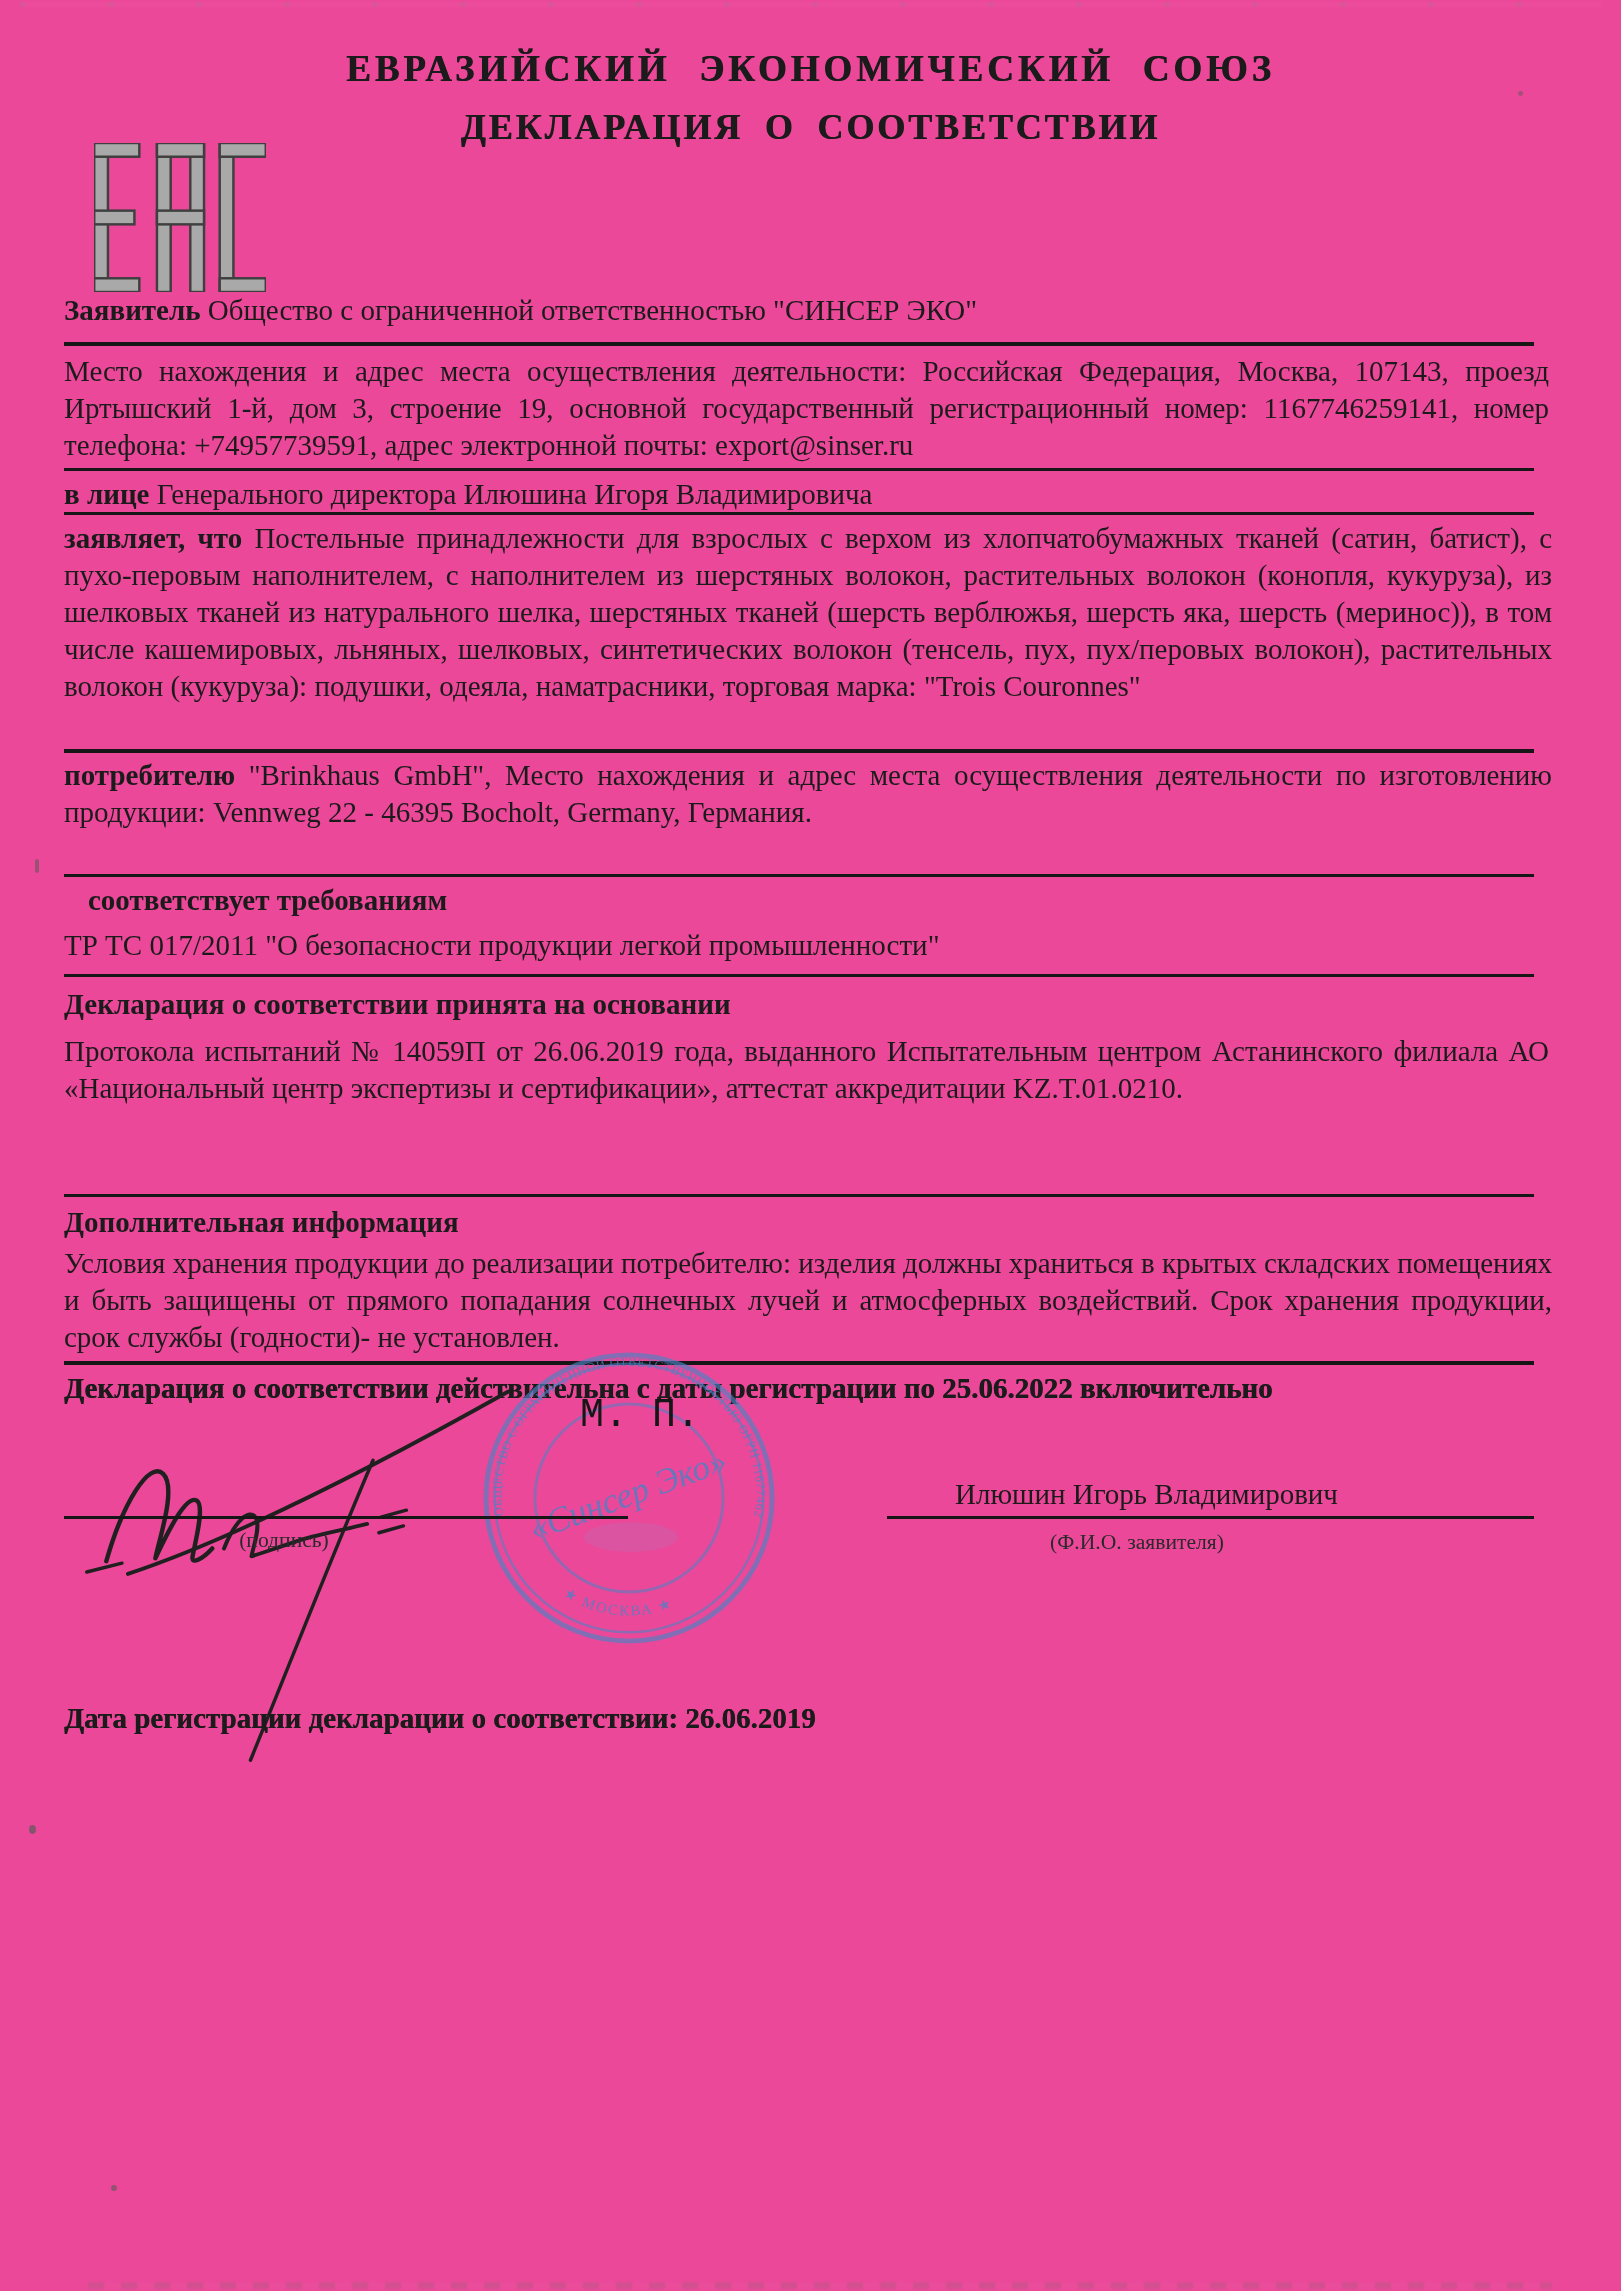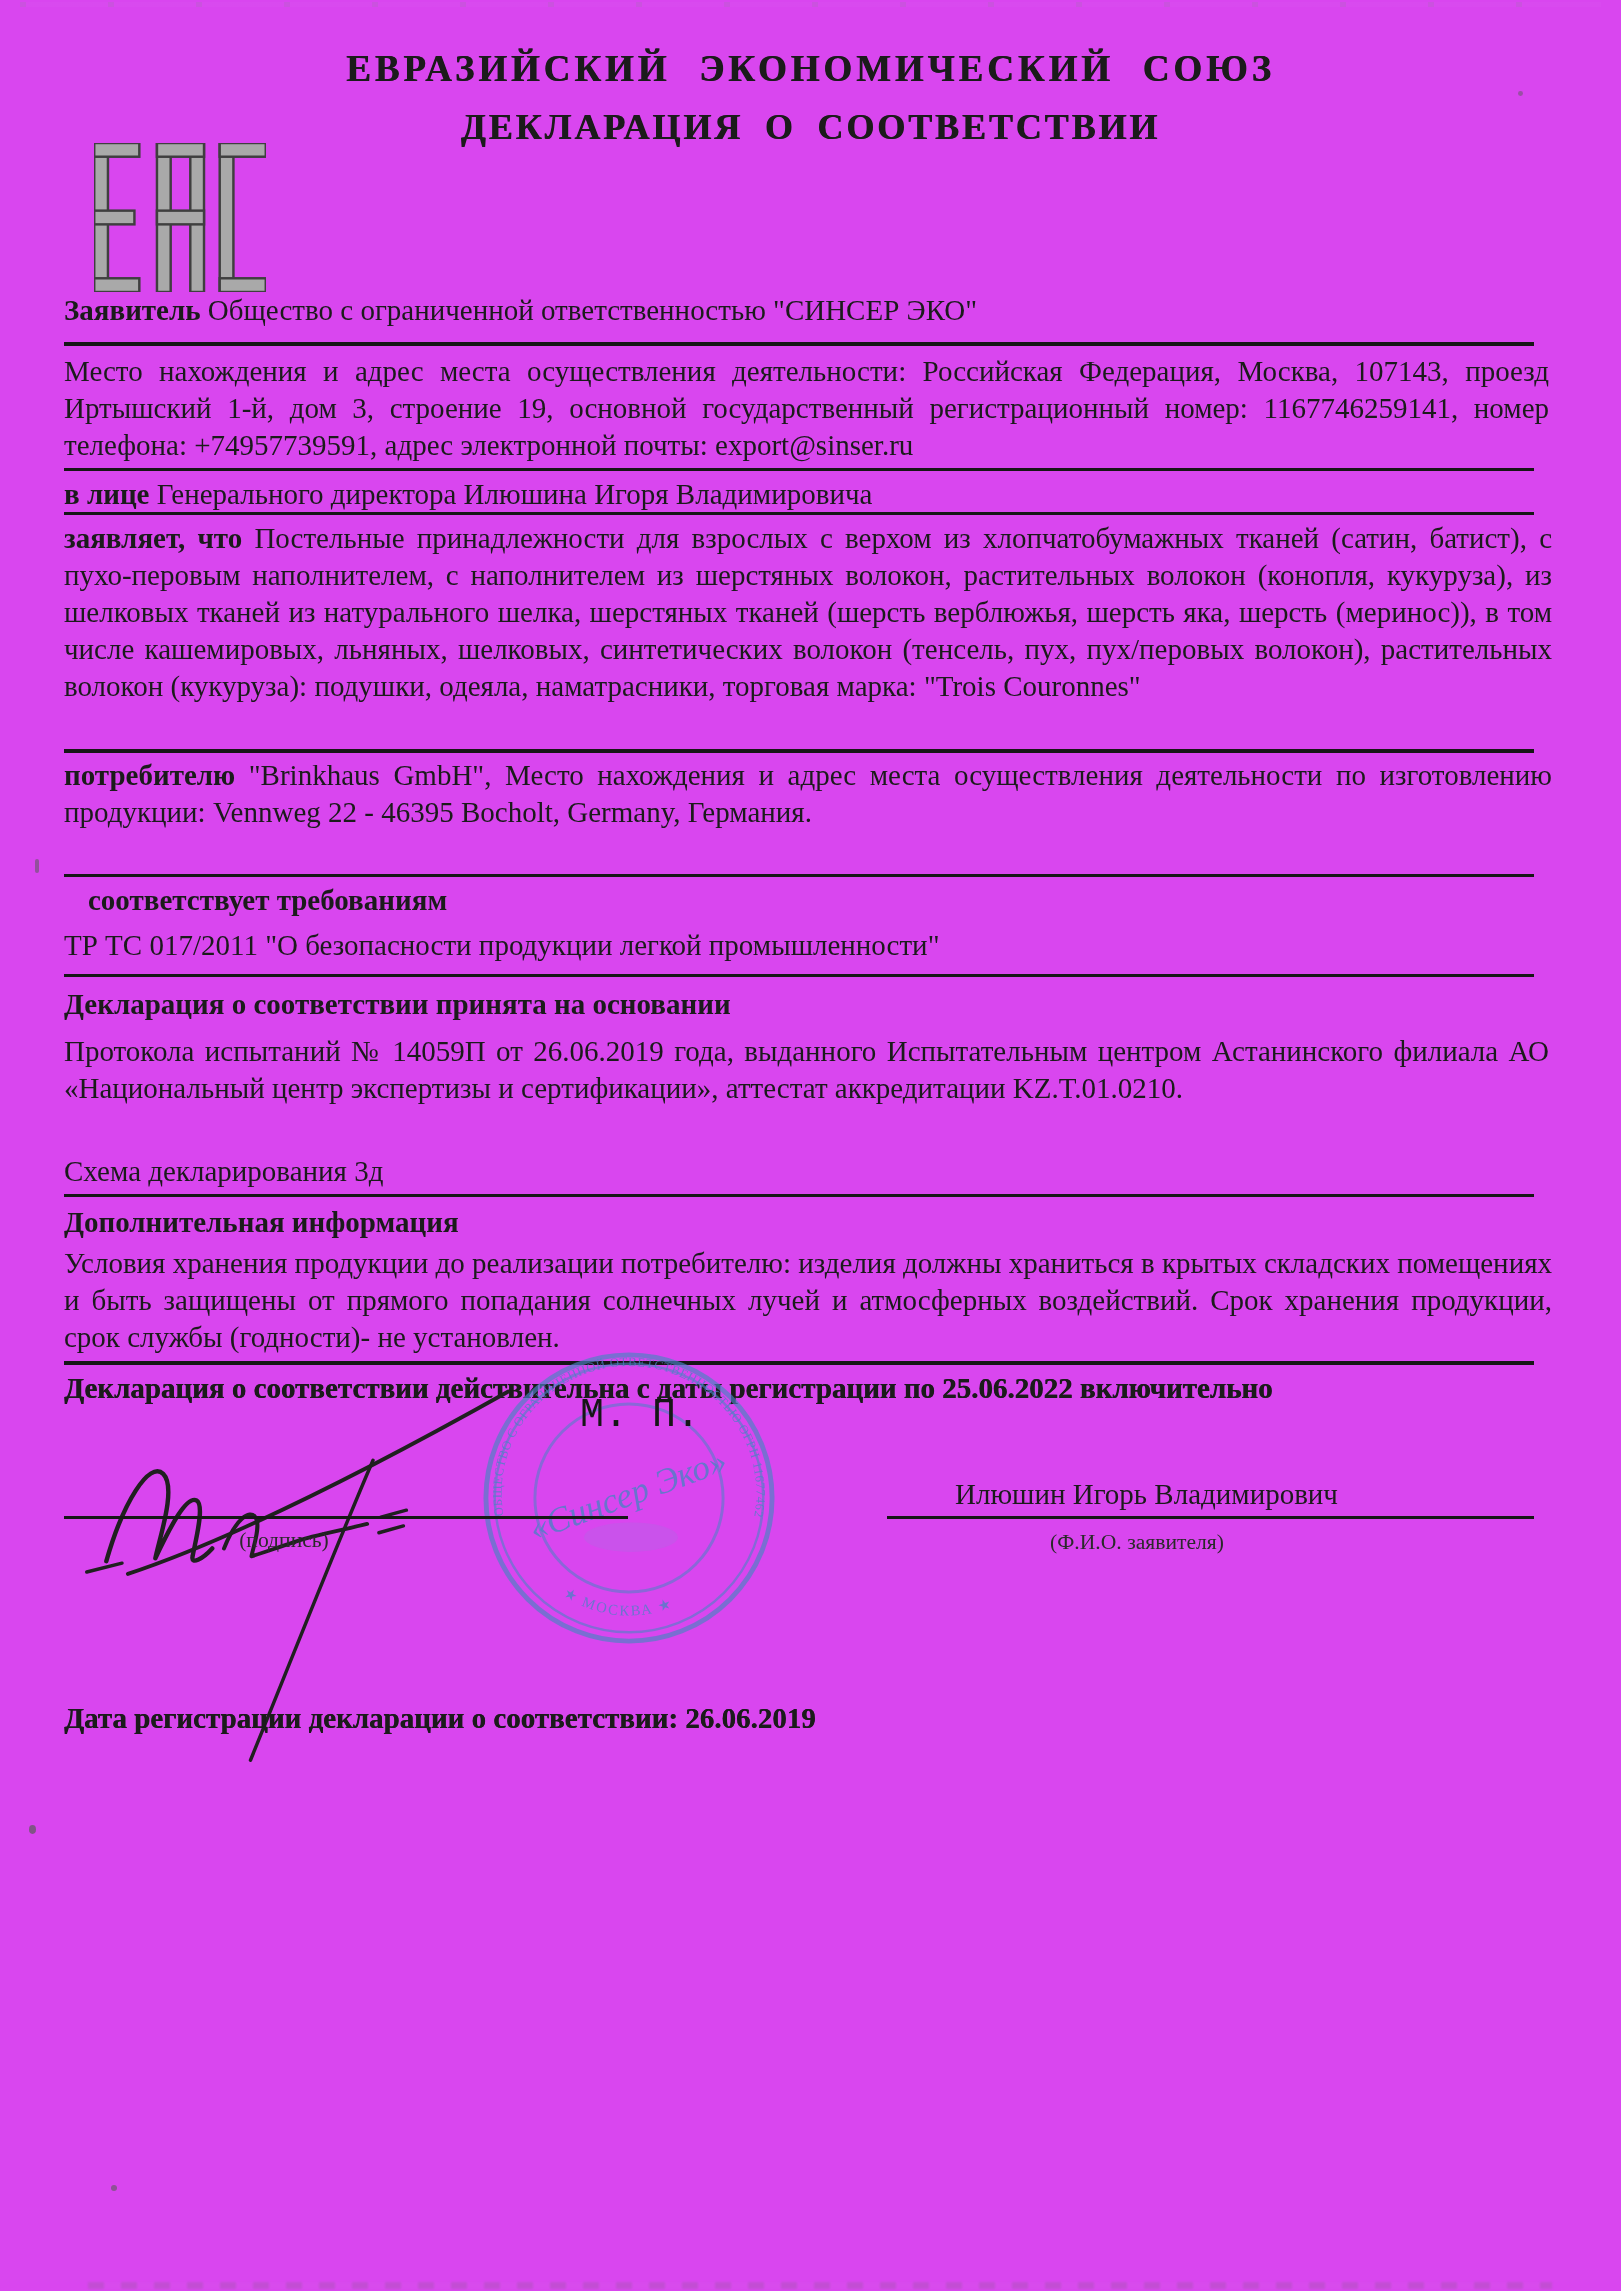--- a/index.html
+++ b/index.html
@@ -1,19 +1,19 @@
 <!DOCTYPE html>
 <html><head>
 <meta charset="utf-8">
 <style>
   html,body{margin:0;padding:0;background:#ffffff;}
   .page{
     position:relative;
     width:1621px;height:2292px;
-    background:#d946ef;
+    background:#ec4899;
     font-family:"Liberation Serif", serif;
     color:#1b1b1b;
     overflow:hidden;
   }
   .abs{position:absolute;}
   .title1{
     top:47px;left:0;width:1621px;text-align:center;
     font-size:37px;font-weight:bold;letter-spacing:3.9px;word-spacing:15.7px;
     text-shadow:0.6px 0 0 currentColor;
   }
@@ -139,21 +139,20 @@
 
   <div class="abs rule r5"></div>
 
   <div class="abs bodytext comp-heading">соответствует требованиям</div>
   <div class="abs bodytext comp-value">ТР ТС 017/2011 "О безопасности продукции легкой промышленности"</div>
 
   <div class="abs rule r6"></div>
 
   <div class="abs bodytext basis-heading">Декларация о соответствии принята на основании</div>
   <div class="abs bodytext para basis-value">Протокола испытаний № 14059П от 26.06.2019 года, выданного Испытательным центром Астанинского филиала АО «Национальный центр экспертизы и сертификации», аттестат аккредитации KZ.T.01.0210.</div>
-  <div class="abs bodytext scheme">Схема декларирования 3д</div>
 
   <div class="abs rule r7"></div>
 
   <div class="abs bodytext para add-value">Условия хранения продукции до реализации потребителю: изделия должны храниться в крытых складских помещениях и быть защищены от прямого попадания солнечных лучей и атмосферных воздействий. Срок хранения продукции, срок службы (годности)- не установлен.</div>
   <div class="abs bodytext add-heading">Дополнительная информация</div>
 
   <div class="abs rule r8"></div>
 
   <div class="abs bodytext validity">Декларация о соответствии действительна с даты регистрации по 25.06.2022 включительно</div>
 

